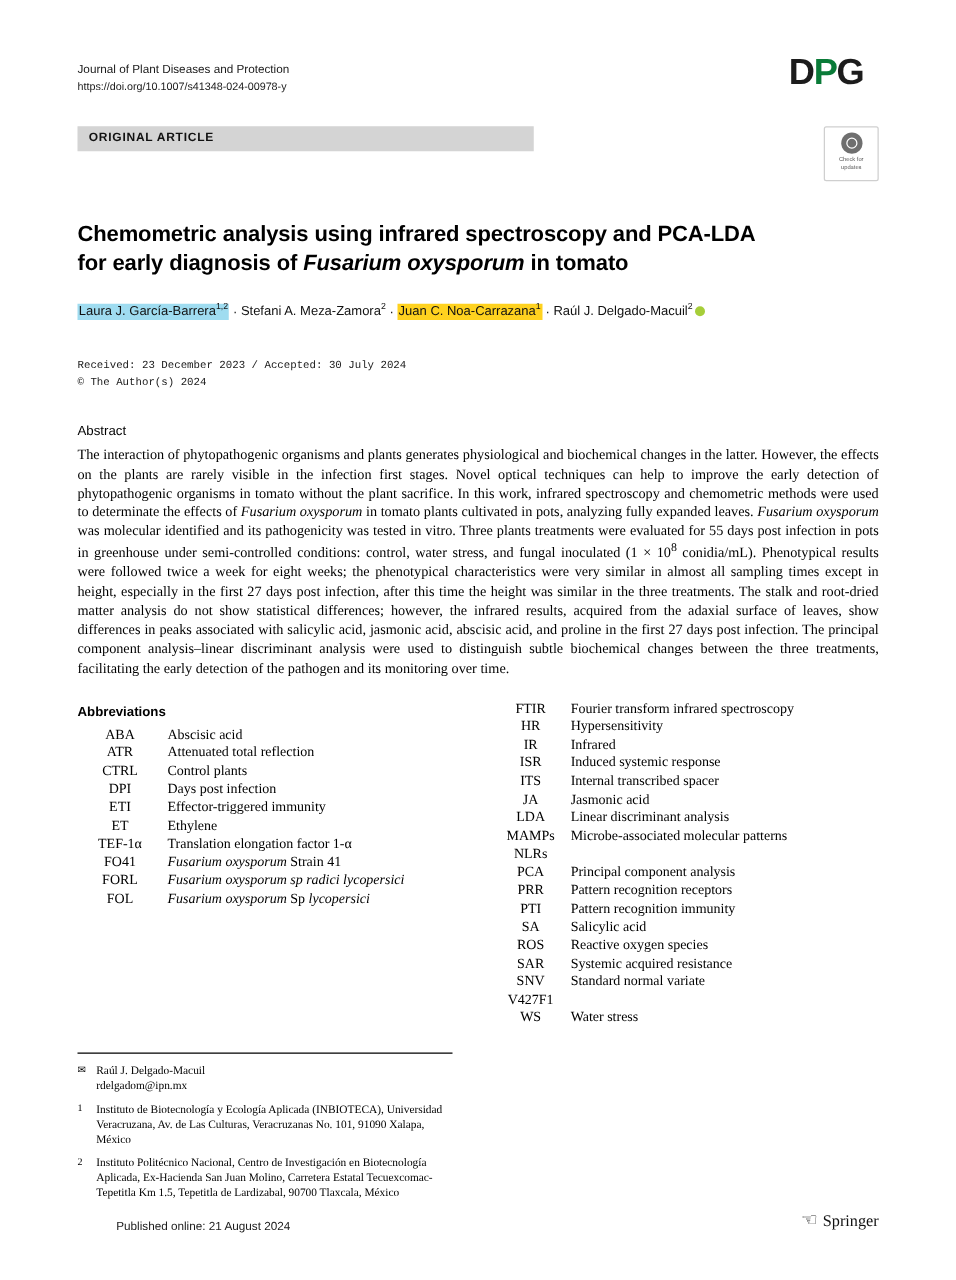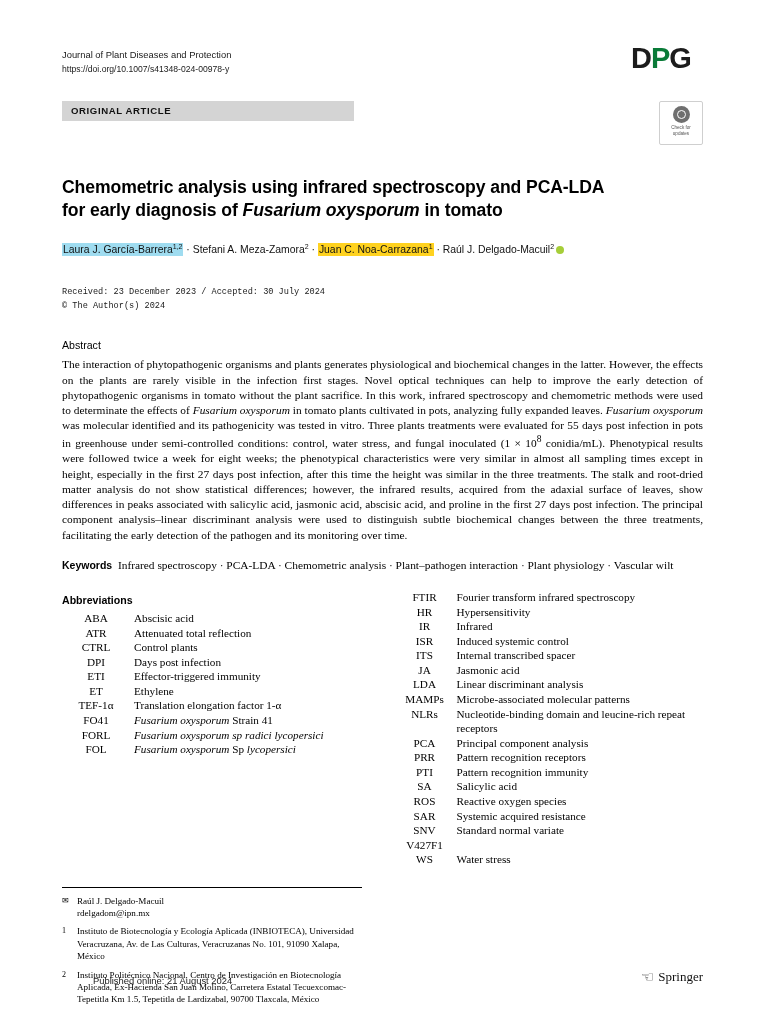--- a/index.html
+++ b/index.html
@@ -57,21 +57,21 @@
 
   
   .type-row {
     margin-top: 17px;
     display: flex;
     justify-content: space-between;
     align-items: flex-start;
   }
   .article-type {
     background: #d4d4d4;
-    width: 292px;
+    width: 365px;
     height: 20px;
     line-height: 20px;
     font-family: "Liberation Sans", sans-serif;
     font-size: 9.6px;
     font-weight: bold;
     letter-spacing: 0.6px;
     padding-left: 9px;
     box-sizing: border-box;
     color: #111;
   }
@@ -301,23 +301,20 @@
   <div class="received">
     <div>Received: 23 December 2023 / Accepted: 30 July 2024</div>
     <div>© The Author(s) 2024</div>
   </div>
 
   <div class="section-head">Abstract</div>
   <div class="abstract">
     <span>The interaction of phytopathogenic organisms and plants generates physiological and biochemical changes in the latter. However, the effects on the plants are rarely visible in the infection first stages. Novel optical techniques can help to improve the early detection of phytopathogenic organisms in tomato without the plant sacrifice. In this work, infrared spectroscopy and chemometric methods were used to determinate the effects of </span><span class="it">Fusarium oxysporum</span><span> in tomato plants cultivated in pots, analyzing fully expanded leaves. </span><span class="it">Fusarium oxysporum</span><span> was molecular identified and its pathogenicity was tested in vitro. Three plants treatments were evaluated for 55 days post infection in pots in greenhouse under semi-controlled conditions: control, water stress, and fungal inoculated (1 × 10</span><sup>8</sup><span> conidia/mL). Phenotypical results were followed twice a week for eight weeks; the phenotypical characteristics were very similar in almost all sampling times except in height, especially in the first 27 days post infection, after this time the height was similar in the three treatments. The stalk and root-dried matter analysis do not show statistical differences; however, the infrared results, acquired from the adaxial surface of leaves, show differences in peaks associated with salicylic acid, jasmonic acid, abscisic acid, and proline in the first 27 days post infection. The principal component analysis–linear discriminant analysis were used to distinguish subtle biochemical changes between the three treatments, facilitating the early detection of the pathogen and its monitoring over time.</span>
   </div>
 
-  <div class="keywords">
-    <b>Keywords</b>&nbsp; <span>Infrared spectroscopy · PCA-LDA · Chemometric analysis · Plant–pathogen interaction · Plant physiology · Vascular wilt</span>
-  </div>
 
   <div class="abbrev-head">Abbreviations</div>
   <div class="abbrev-cols">
     <div class="abbrev-col left" id="abbrev-left">
         <div class="abbrev-row">
           <div class="abbrev-term">ABA</div>
           <div class="abbrev-def">Abscisic acid</div>
         </div>
         <div class="abbrev-row">
           <div class="abbrev-term">ATR</div>
@@ -364,41 +361,40 @@
         <div class="abbrev-row">
           <div class="abbrev-term">HR</div>
           <div class="abbrev-def">Hypersensitivity</div>
         </div>
         <div class="abbrev-row">
           <div class="abbrev-term">IR</div>
           <div class="abbrev-def">Infrared</div>
         </div>
         <div class="abbrev-row">
           <div class="abbrev-term">ISR</div>
-          <div class="abbrev-def">Induced systemic control</div>
+          <div class="abbrev-def">Induced systemic response</div>
         </div>
         <div class="abbrev-row">
           <div class="abbrev-term">ITS</div>
           <div class="abbrev-def">Internal transcribed spacer</div>
         </div>
         <div class="abbrev-row">
           <div class="abbrev-term">JA</div>
           <div class="abbrev-def">Jasmonic acid</div>
         </div>
         <div class="abbrev-row">
           <div class="abbrev-term">LDA</div>
           <div class="abbrev-def">Linear discriminant analysis</div>
         </div>
         <div class="abbrev-row">
           <div class="abbrev-term">MAMPs</div>
           <div class="abbrev-def">Microbe-associated molecular patterns</div>
         </div>
         <div class="abbrev-row">
           <div class="abbrev-term">NLRs</div>
-          <div class="abbrev-def">Nucleotide-binding domain and leucine-rich repeat receptors</div>
         </div>
         <div class="abbrev-row">
           <div class="abbrev-term">PCA</div>
           <div class="abbrev-def">Principal component analysis</div>
         </div>
         <div class="abbrev-row">
           <div class="abbrev-term">PRR</div>
           <div class="abbrev-def">Pattern recognition receptors</div>
         </div>
         <div class="abbrev-row">

